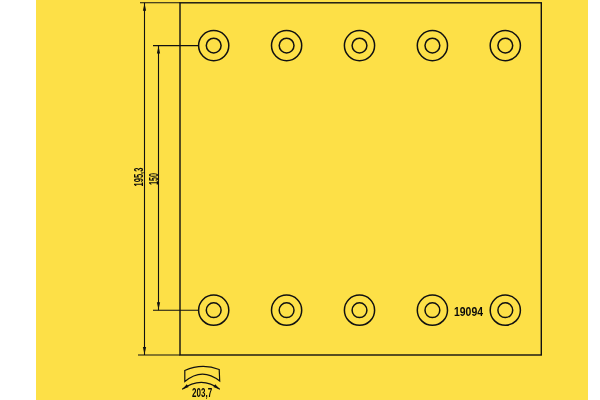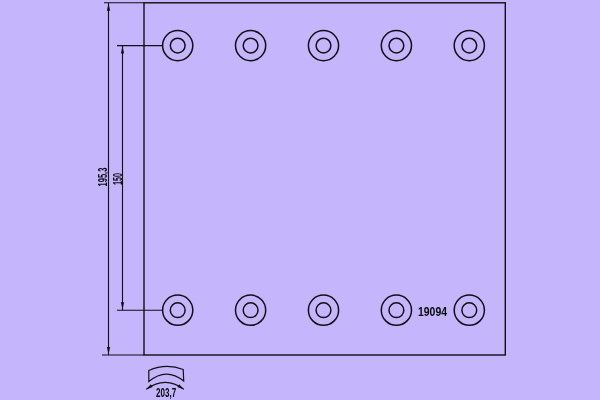--- a/index.html
+++ b/index.html
@@ -1,16 +1,16 @@
 <!DOCTYPE html>
 <html><head>
 <meta charset="utf-8">
 <style>
   html,body{margin:0;padding:0;background:#ffffff;}
-  .page{position:relative;width:600px;height:400px;background:#c4b5fd;overflow:hidden;}
+  .page{position:relative;width:552px;height:400px;background:#fde047;overflow:hidden;margin-left:36px;}
   svg text{font-family:"Liberation Sans",sans-serif;font-weight:bold;fill:#0a0a0a;}
 </style>
 </head>
 <body>
 <div class="page">
 <svg width="600" height="400" viewBox="0 0 600 400" xmlns="http://www.w3.org/2000/svg">
 
   <rect x="144" y="2.8" width="361.3" height="352.2" fill="none" stroke="#111" stroke-width="1.4"></rect>
 
   <line x1="104" y1="2.8" x2="144" y2="2.8" stroke="#111" stroke-width="1.1"></line>

